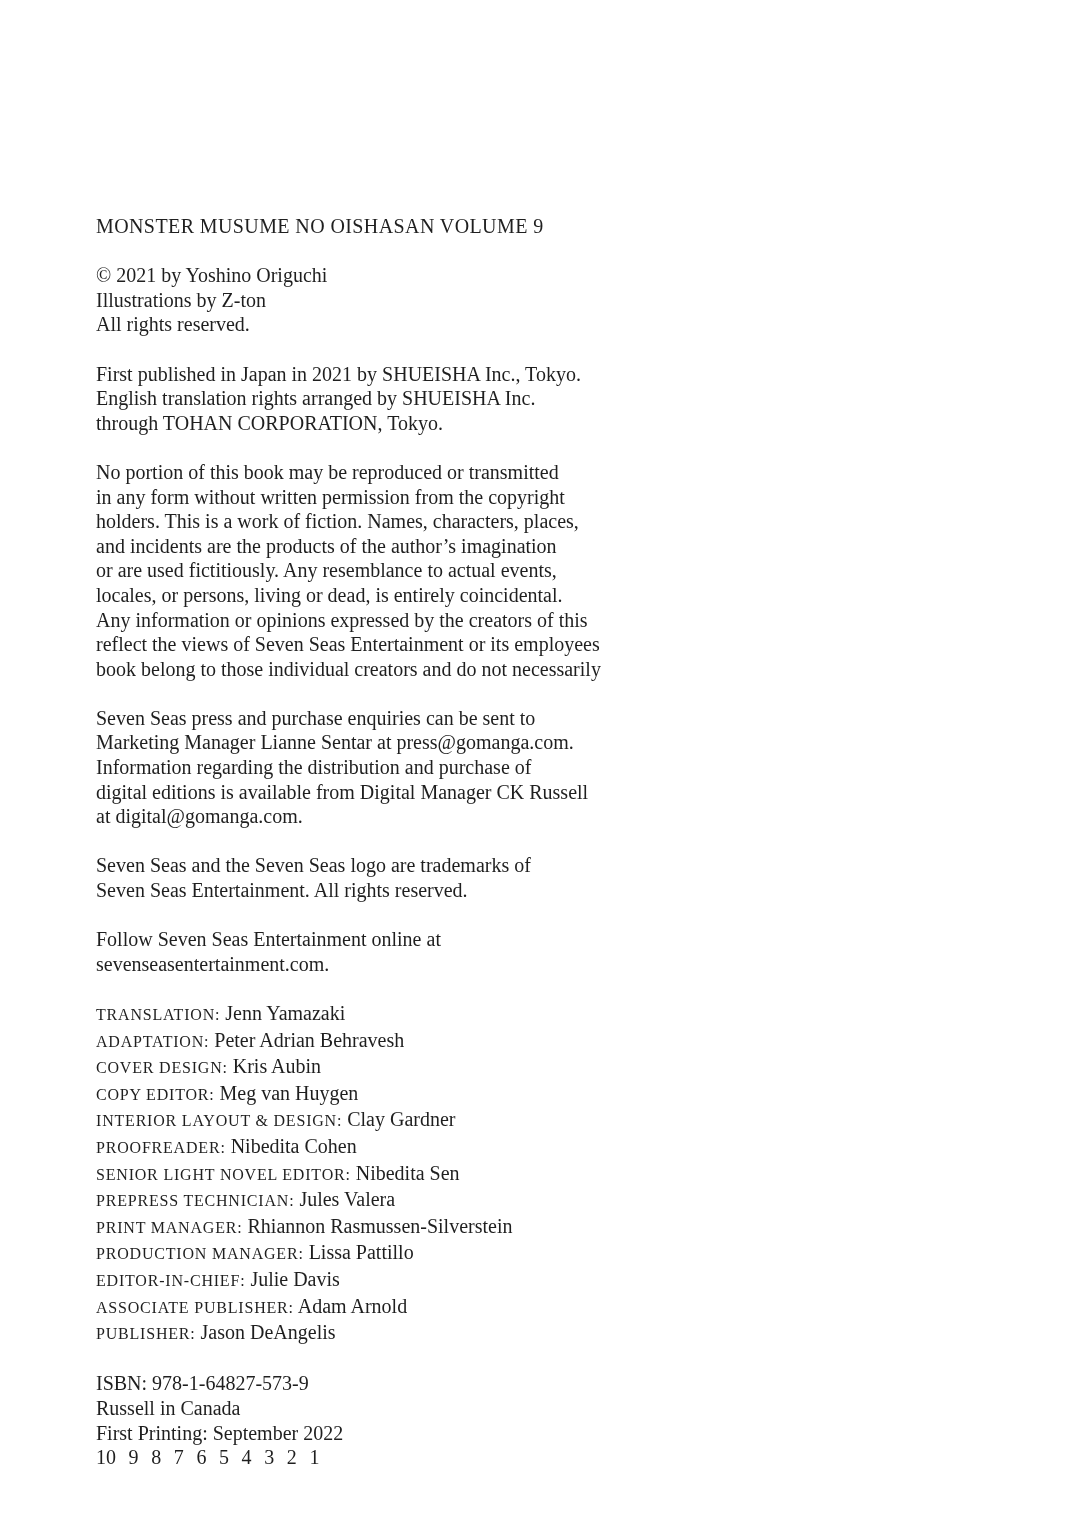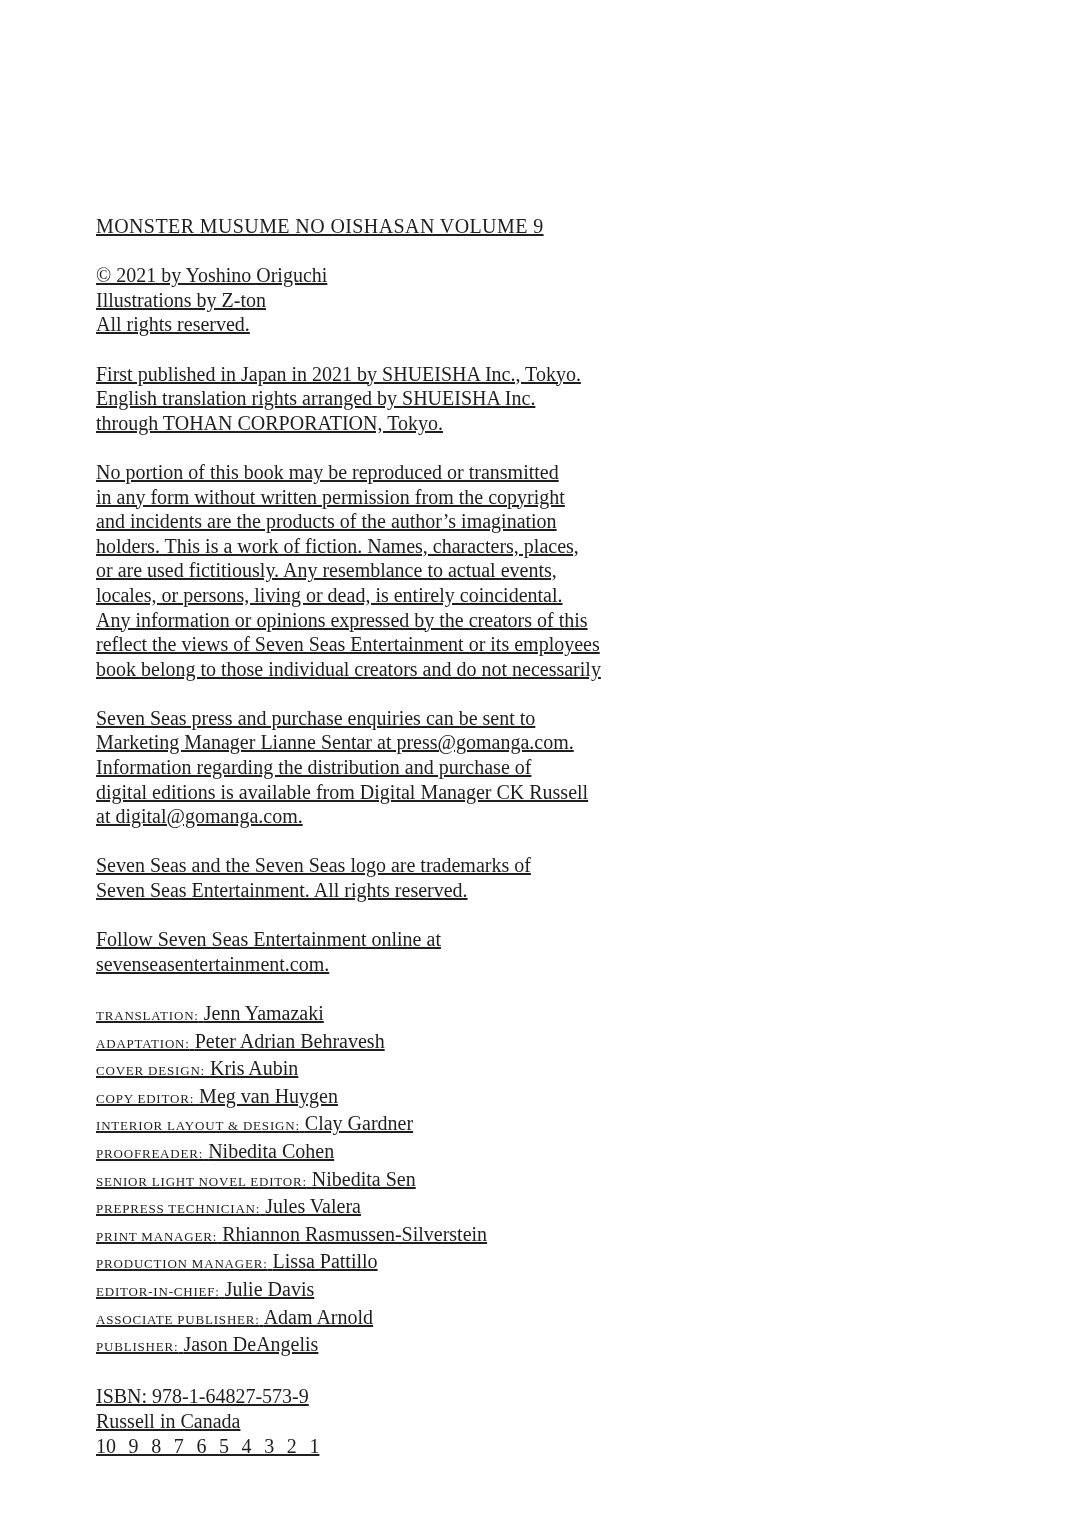--- a/index.html
+++ b/index.html
@@ -17,33 +17,32 @@
   .page-content {
     position: absolute;
     left: 96px;
     top: 214px;
     width: 640px;
   }
   .line {
     font-size: 20px;
     line-height: 24.6px;
     white-space: nowrap;
-    text-decoration: underline;
   }
   .para {
     margin: 0 0 24.6px 0;
   }
   .para:last-child {
     margin-bottom: 6px;
   }
   .title-line {
     letter-spacing: 0.4px;
   }
   .credit-line .role {
-    font-size: 13px;
+    font-size: 16px;
     letter-spacing: 0.8px;
     text-align: center;
   }
   .spaced-numbers {
     word-spacing: 0.38em;
   }
 </style>
 </head>
 <body>
 
@@ -61,22 +60,22 @@
 
   <div class="para">
     <div class="line">First published in Japan in 2021 by SHUEISHA Inc., Tokyo.</div>
     <div class="line">English translation rights arranged by SHUEISHA Inc.</div>
     <div class="line">through TOHAN CORPORATION, Tokyo.</div>
   </div>
 
   <div class="para">
     <div class="line">No portion of this book may be reproduced or transmitted</div>
     <div class="line">in any form without written permission from the copyright</div>
+    <div class="line">holders. This is a work of fiction. Names, characters, places,</div>
     <div class="line">and incidents are the products of the author’s imagination</div>
-    <div class="line">holders. This is a work of fiction. Names, characters, places,</div>
     <div class="line">or are used fictitiously. Any resemblance to actual events,</div>
     <div class="line">locales, or persons, living or dead, is entirely coincidental.</div>
     <div class="line">Any information or opinions expressed by the creators of this</div>
     <div class="line">reflect the views of Seven Seas Entertainment or its employees</div>
     <div class="line">book belong to those individual creators and do not necessarily</div>
   </div>
 
   <div class="para">
     <div class="line">Seven Seas press and purchase enquiries can be sent to</div>
     <div class="line">Marketing Manager Lianne Sentar at press@gomanga.com.</div>
@@ -107,16 +106,17 @@
     <div class="line credit-line"><span class="role">PRINT MANAGER:</span> <span>Rhiannon Rasmussen-Silverstein</span></div>
     <div class="line credit-line"><span class="role">PRODUCTION MANAGER:</span> <span>Lissa Pattillo</span></div>
     <div class="line credit-line"><span class="role">EDITOR-IN-CHIEF:</span> <span>Julie Davis</span></div>
     <div class="line credit-line"><span class="role">ASSOCIATE PUBLISHER:</span> <span>Adam Arnold</span></div>
     <div class="line credit-line"><span class="role">PUBLISHER:</span> <span>Jason DeAngelis</span></div>
   </div>
 
   <div class="para">
     <div class="line">ISBN: 978-1-64827-573-9</div>
     <div class="line">Russell in Canada</div>
+    <div class="line">First Printing: September 2022</div>
     <div class="line spaced-numbers">10 9 8 7 6 5 4 3 2 1</div>
   </div>
 
 </div>
 
 </body></html>

